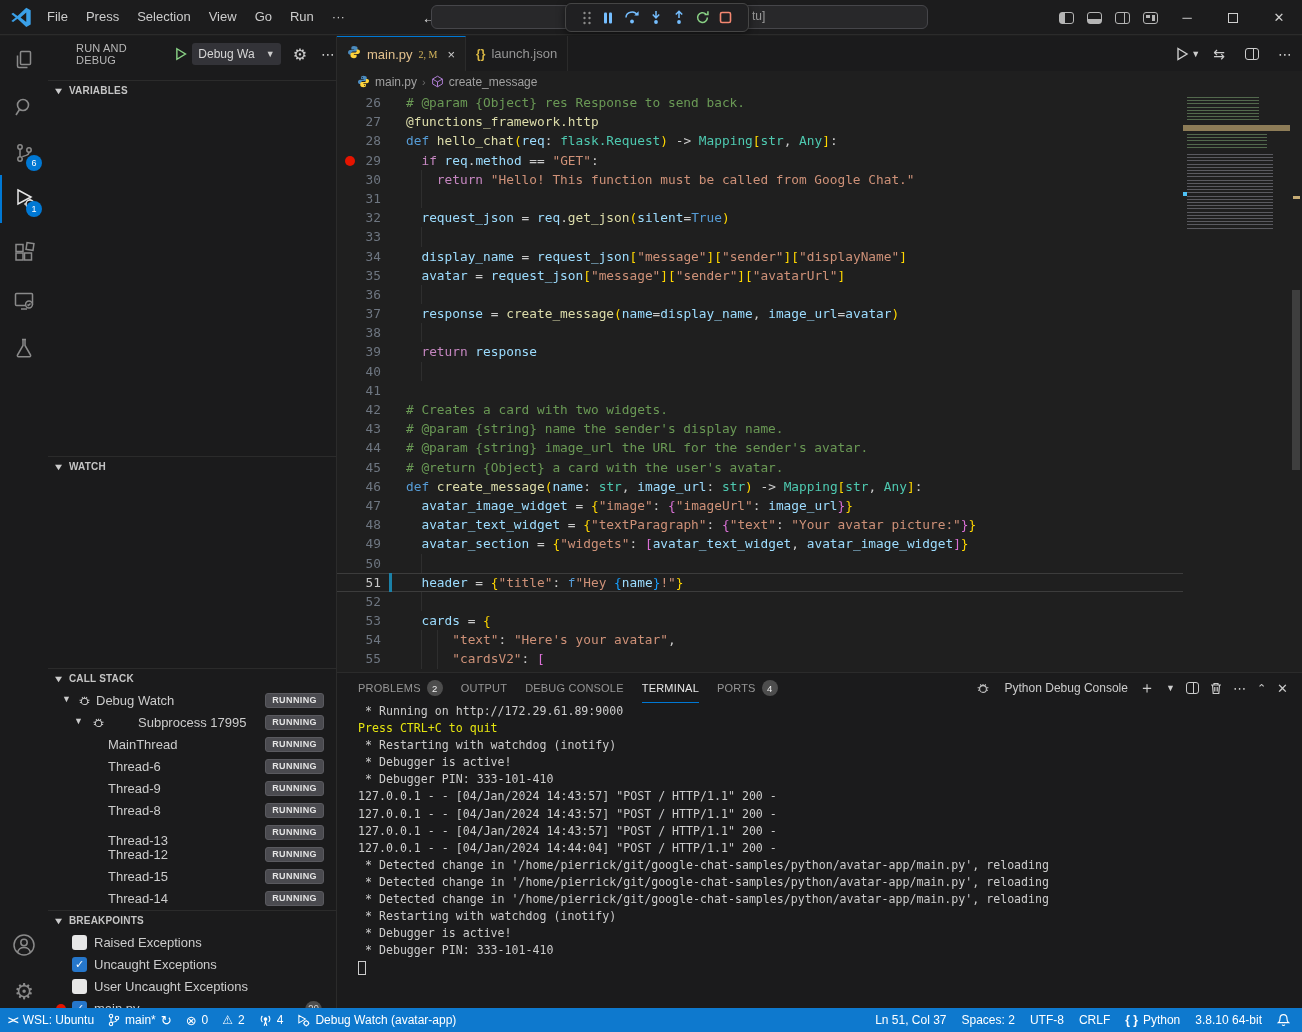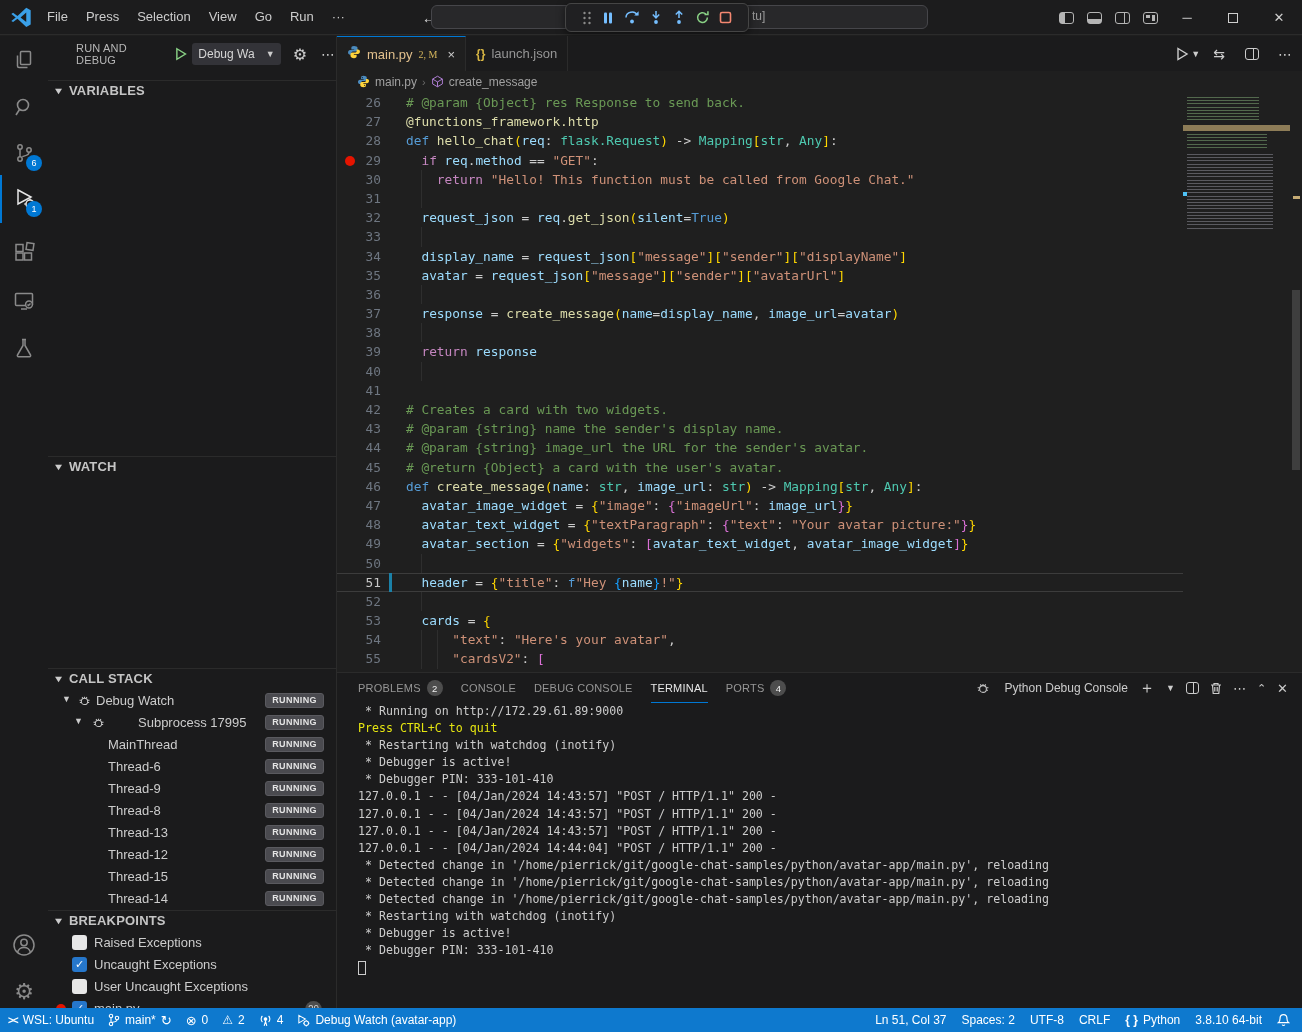--- a/index.html
+++ b/index.html
@@ -46,21 +46,21 @@
   #sbtitle { margin-left:28px; font-size:11px; color:#b8b8b8; letter-spacing:.2px; }
   #cfgplay { margin-left:8px; }
   #cfgselect { margin-left:5px; width:92px; height:22px; background:#333338; border-radius:3px;
     display:flex; align-items:center; font-size:12px; color:#d6d6d6; padding:0 6px; justify-content:space-between; }
   .chev { font-size:9px; color:#cccccc; }
   #sbgear { margin-left:12px; font-size:16px; color:#cccccc; }
   #sbdots { margin-left:14px; color:#cccccc; font-size:14px; letter-spacing:1px; }
   .sechead { position:absolute; left:0; width:100%; height:20px; display:flex; align-items:center;
     border-top:1px solid #2b2b2b; }
   .sechead .chevd { margin-left:6px; font-size:9px; color:#cccccc; transform:scaleX(1.3); }
-  .sechead .sttl { margin-left:6px; font-size:13px; font-weight:bold; color:#c5c5c5; letter-spacing:.2px; }
+  .sechead .sttl { margin-left:6px; font-size:10px; font-weight:bold; color:#c5c5c5; letter-spacing:.2px; }
   .csrow { position:absolute; left:0; width:100%; height:22px; }
   .csrow .lbl { position:absolute; top:3px; color:#cccccc; white-space:nowrap; }
   .csrow .chv { position:absolute; top:4px; font-size:9px; color:#cccccc; }
   .csrow .bugic { position:absolute; top:4px; }
   .runbadge { position:absolute; right:12px; top:3px; background:#4a4a4f; border:1px solid #5a5a5f; color:#e4e4e4;
     font-size:9px; font-weight:600; letter-spacing:.4px; border-radius:3px; padding:2px 6px; line-height:1; }
   .bprow { position:absolute; left:0; width:100%; height:22px; }
   .bpbox { position:absolute; left:24px; top:3px; width:15px; height:15px; border-radius:3px; }
   .bpbox.off { background:#e7e7e7; }
   .bpbox.on { background:#2677cb; color:#fff; font-size:11px; text-align:center; line-height:15px; }
@@ -338,21 +338,21 @@
         </div>
         <div class="csrow" style="top: 742px;">
           <span class="lbl" style="left: 60px;">Thread-9</span>
           <span class="runbadge">RUNNING</span>
         </div>
         <div class="csrow" style="top: 764px;">
           <span class="lbl" style="left: 60px;">Thread-8</span>
           <span class="runbadge">RUNNING</span>
         </div>
         <div class="csrow" style="top: 786px;">
-          <span class="lbl" style="left: 60px;">Thread-13</span>
+          <span class="lbl" style="left: 60px; margin-top: 8px;">Thread-13</span>
           <span class="runbadge">RUNNING</span>
         </div>
         <div class="csrow" style="top: 808px;">
           <span class="lbl" style="left: 60px;">Thread-12</span>
           <span class="runbadge">RUNNING</span>
         </div>
         <div class="csrow" style="top: 830px;">
           <span class="lbl" style="left: 60px;">Thread-15</span>
           <span class="runbadge">RUNNING</span>
         </div>
@@ -476,21 +476,21 @@
     </div>
   </div>
 
   <div id="panel">
     <div id="paneltabs">
         <div class="ptab">
           <span>PROBLEMS</span>
           <span class="pbadge">2</span>
         </div>
         <div class="ptab">
-          <span>CONSOLE</span>
+          <span>OUTPUT</span>
         </div>
         <div class="ptab">
           <span>DEBUG CONSOLE</span>
         </div>
         <div class="ptab active">
           <span>TERMINAL</span>
         </div>
         <div class="ptab">
           <span>PORTS</span>
           <span class="pbadge">4</span>

